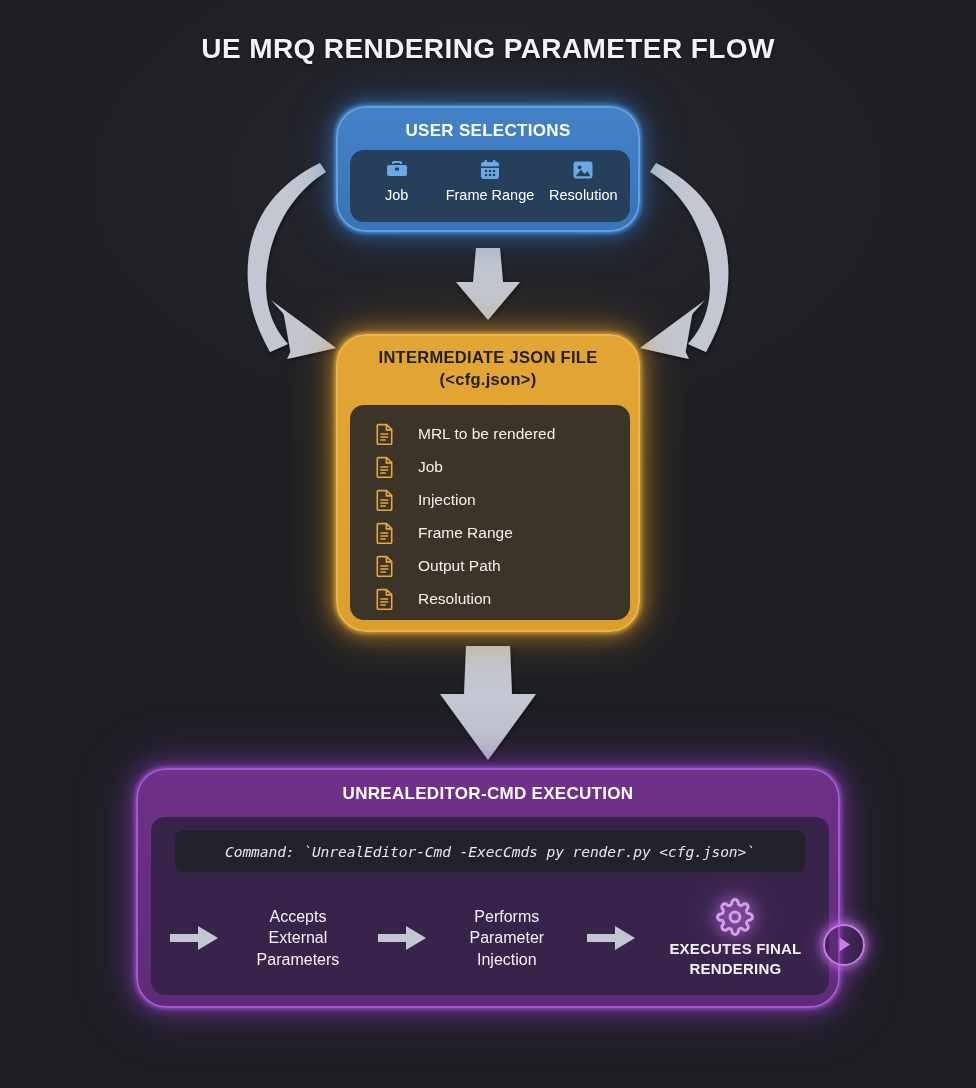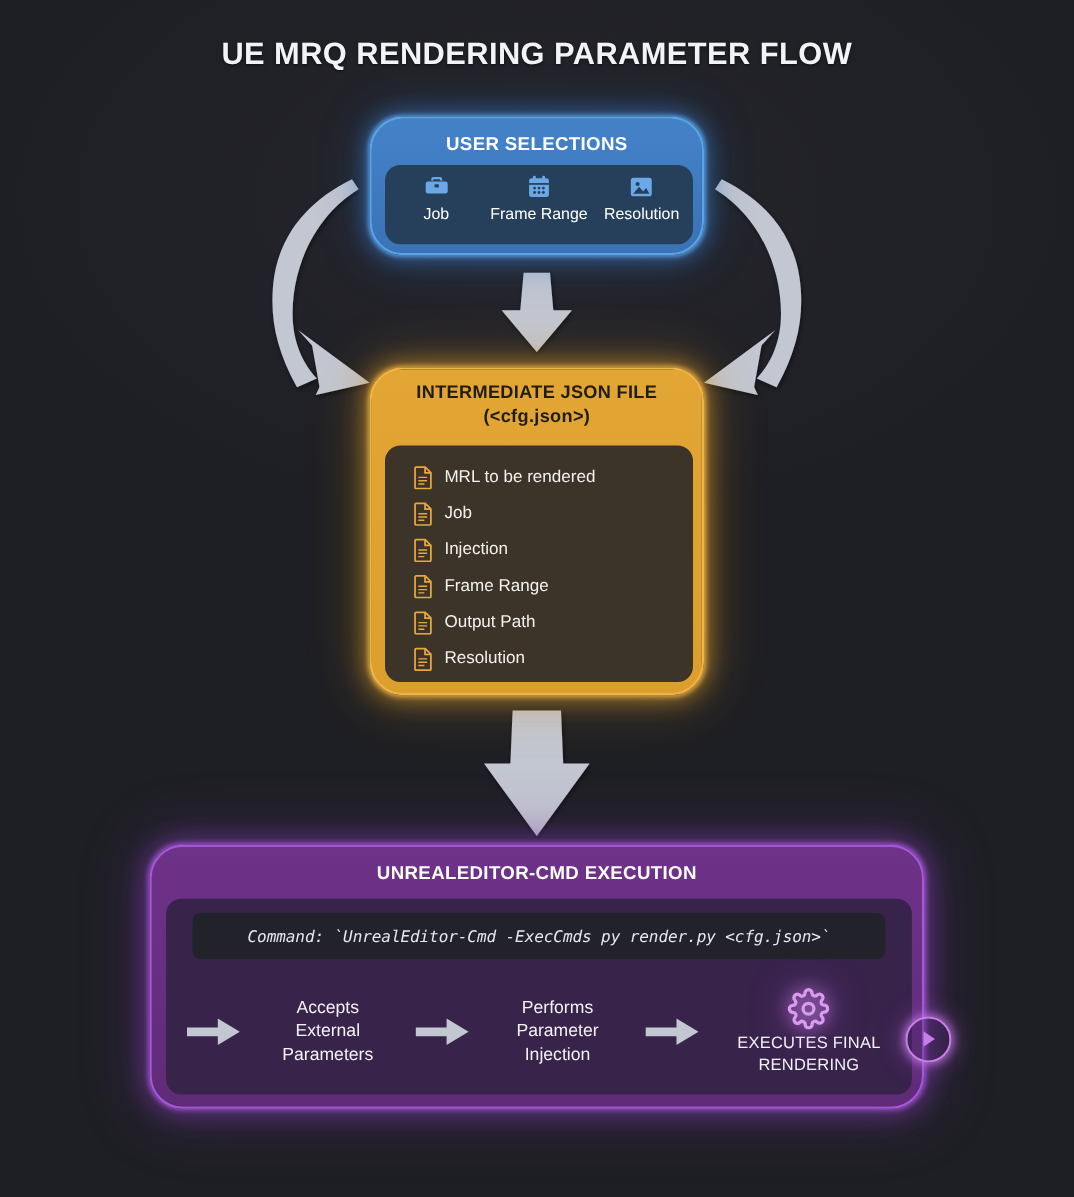--- a/index.html
+++ b/index.html
@@ -112,21 +112,21 @@
     top: 69px;
     width: 280px;
     height: 215px;
     background: #3c3329;
     padding: 12px 0 0 26px;
   }
   .json-row {
     display: flex;
     align-items: center;
     height: 33px;
-    gap: 10px;
+    gap: 24px;
   }
   .json-row .row-label {
     color: #f3f2ef;
     font-size: 15.5px;
   }
 
   
   #purple-node {
     left: 136px;
     top: 768px;
@@ -195,21 +195,21 @@
     letter-spacing: 0.2px;
   }
   .step-block {
     display: flex;
     flex-direction: column;
     align-items: center;
     justify-content: flex-start;
   }
   #step1 { width: 150px; }
   #step2 { width: 150px; }
-  #step3 { width: 190px; position: relative; }
+  #step3 { width: 190px; position: relative; font-weight: bold; }
   .mini-arrow { width: 62px; display:flex; align-items:center; justify-content:center; }
 
   .gear-wrap {
     filter: drop-shadow(0 0 7px rgba(200,126,232,0.95)) drop-shadow(0 0 16px rgba(170,90,210,0.65));
     margin-bottom: 3px;
   }
   #play-btn {
     position: absolute;
     right: -36px;
     top: 26px;

